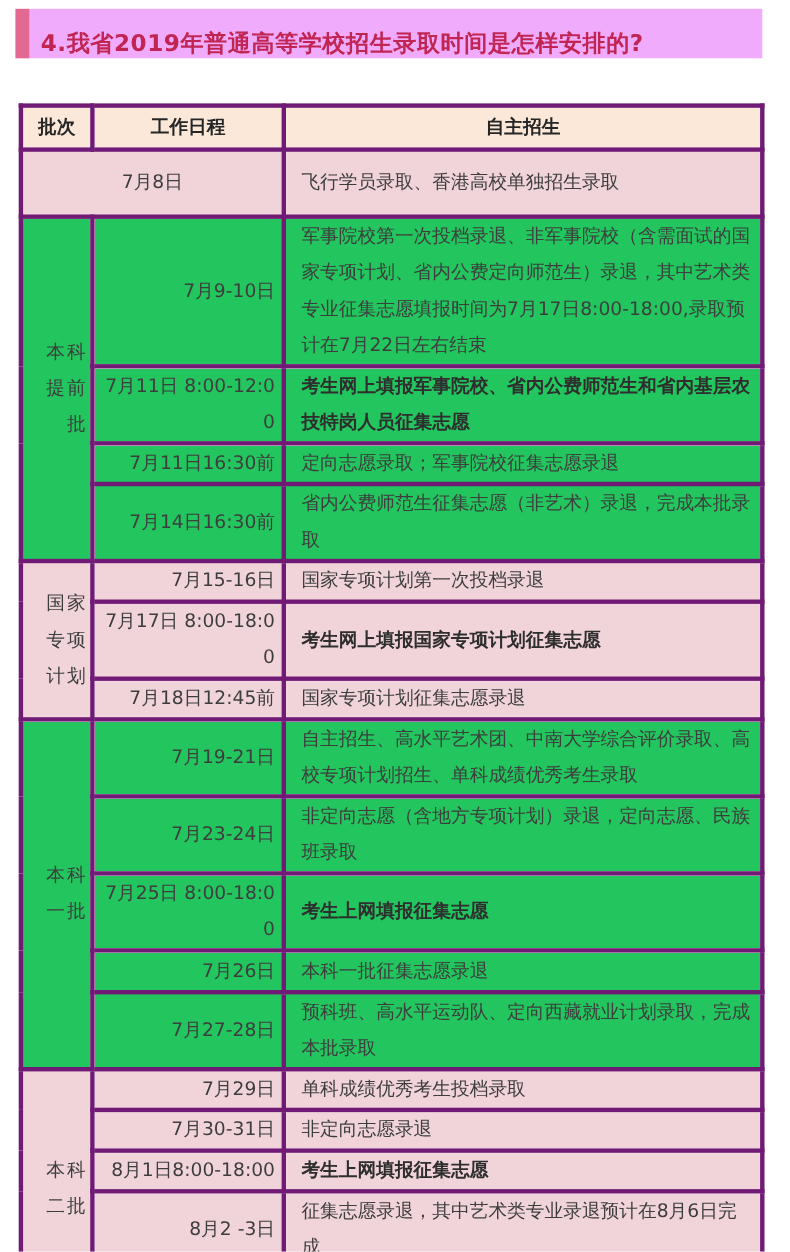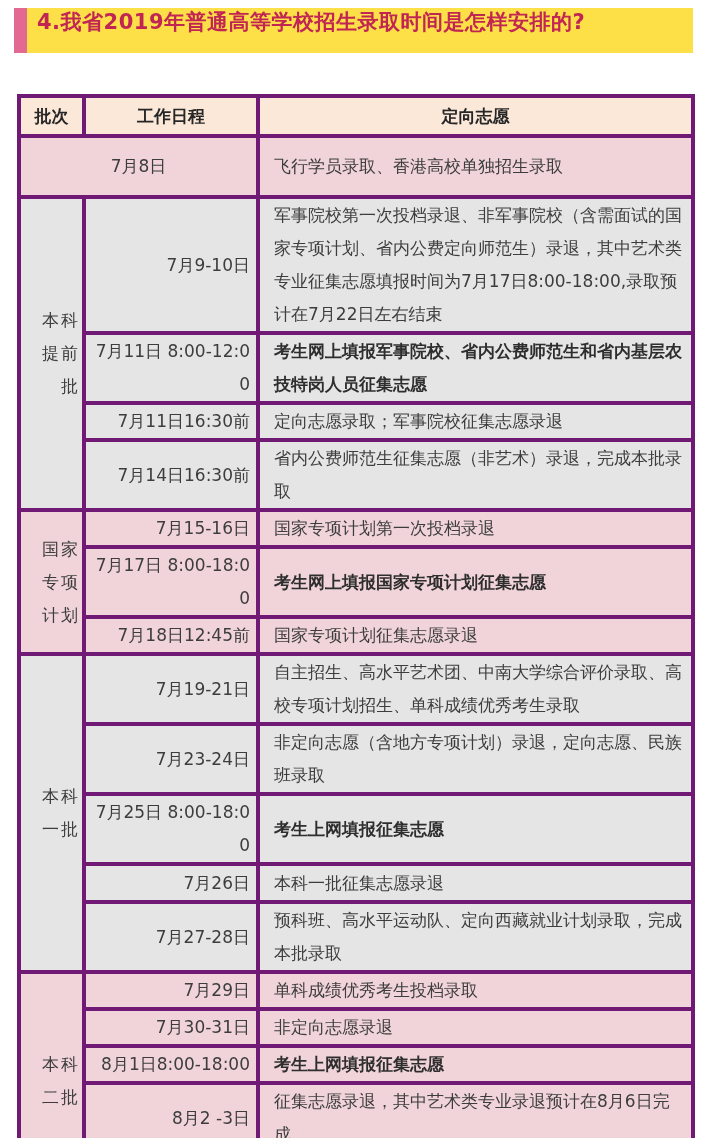--- a/index.html
+++ b/index.html
@@ -17,22 +17,22 @@
     width:679px;height:45px;
     display:flex;
   }
   .accent-bar{
     width:13px;height:45px;
     background:#e26a92;
     flex:0 0 13px;
   }
   .title-bg{
     flex:1;
-    background:#fde047;
-    display:flex;align-items:flex-start;
+    background:#f0abfc;
+    display:flex;align-items:flex-end;
   }
   .title-text{
     margin:0;
     padding-left:10px;
     font-size:21px;
     font-weight:bold;
     color:#c02553;
     letter-spacing:0.5px;
   }
   
@@ -68,21 +68,21 @@
     text-align:right;
     padding:0 6px 0 9px;
     word-break:break-all;
   }
   td.date.center{text-align:center;padding:12px 4px;}
   td.content{
     text-align:left;
     padding:0 8px 0 14px;
   }
   td.b{font-weight:bold;color:#2e2e2e;}
-  tr.cream td{background:#e5e5e5;margin-top:44px;}
+  tr.cream td{background:#22c55e;margin-top:44px;}
   tr.pink td{background:#f1d4da;}
 </style>
 </head>
 <body>
 
 <div class="page">
 
   <div class="title-block">
     <div class="accent-bar"></div>
     <div class="title-bg">
@@ -93,21 +93,21 @@
   <table class="sched">
     <colgroup>
       <col style="width:65px">
         <col style="width:174px">
         <col style="width:435px">
     </colgroup>
     <thead>
       <tr style="height:37px">
         <th>批次</th>
         <th>工作日程</th>
-        <th>定向志愿</th>
+        <th>自主招生</th>
       </tr>
     </thead>
     <tbody>
 
       <tr class="pink" style="height:37px">
         <td class="date center" colspan="2">7月8日</td>
         <td class="content">飞行学员录取、香港高校单独招生录取</td>
       </tr>
 
       <tr class="cream" style="height:135px">

